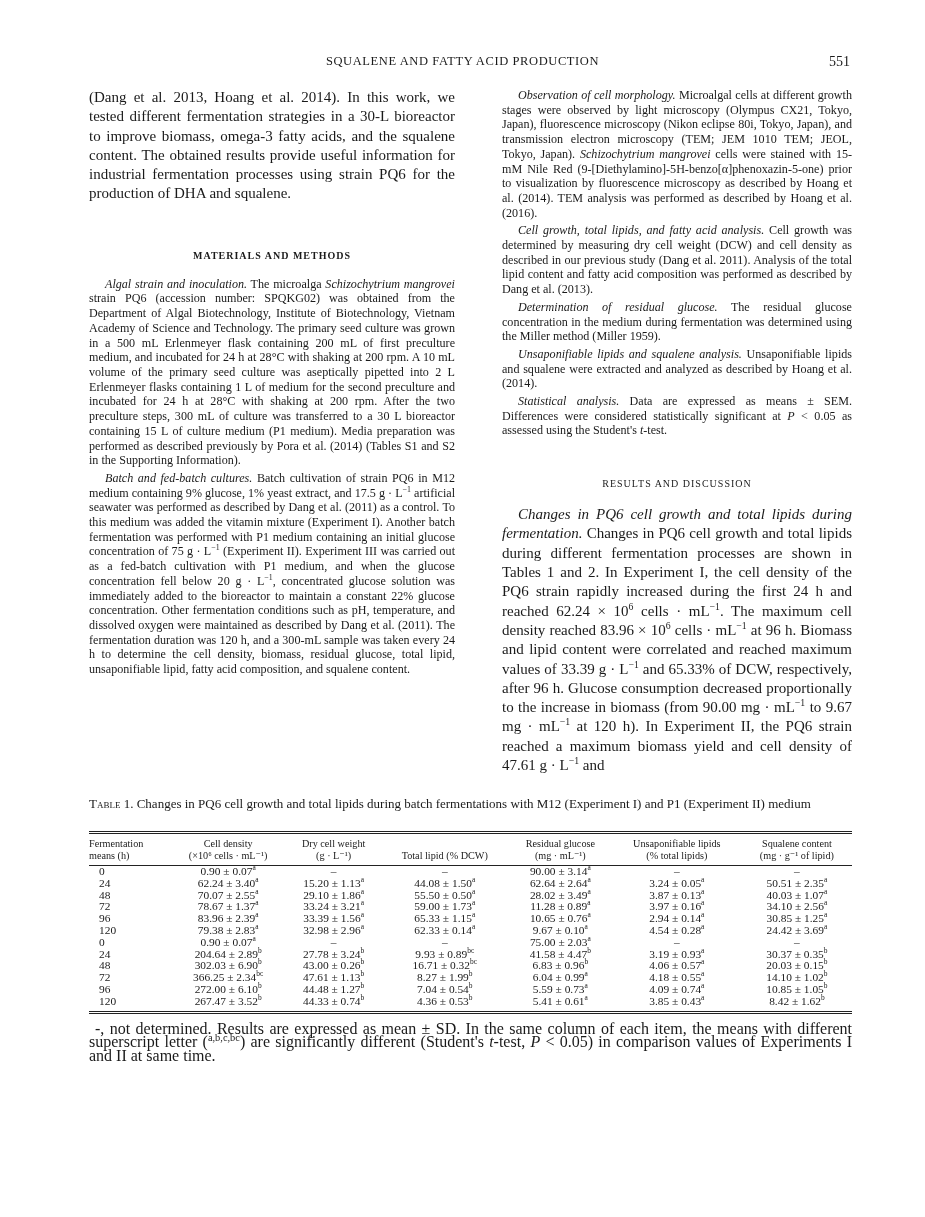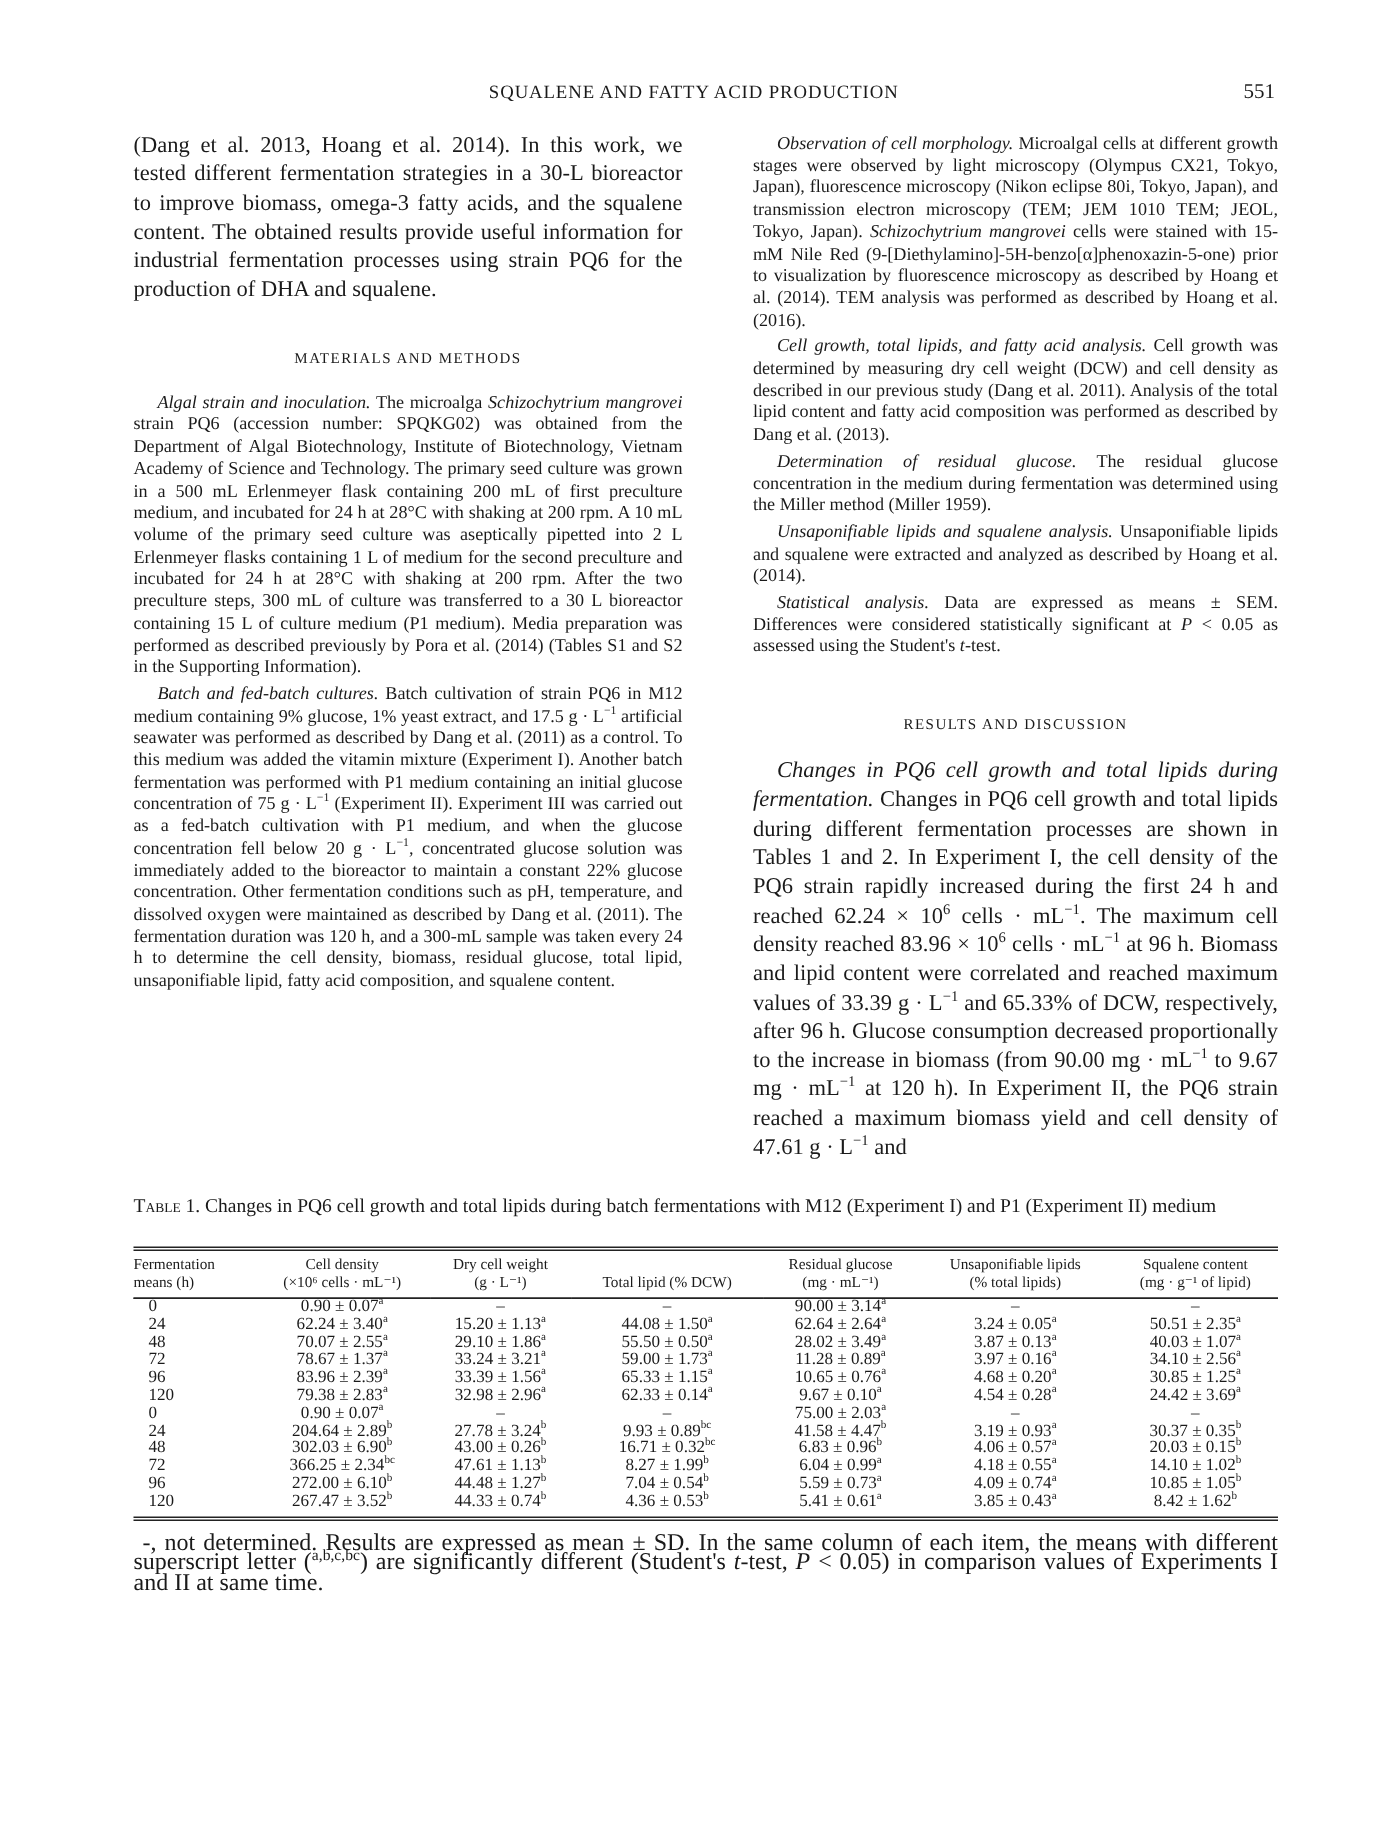--- a/index.html
+++ b/index.html
@@ -37,21 +37,21 @@
 <body>
 
 <div class="running-head">
   <span class="title">SQUALENE AND FATTY ACID PRODUCTION</span>
   <span class="page">551</span>
 </div>
 
 <div class="col col-left">
   <p class="big">(Dang et al. 2013, Hoang et al. 2014). In this work, we tested different fermentation strategies in a 30-L bioreactor to improve biomass, omega-3 fatty acids, and the squalene content. The obtained results provide useful information for industrial fermentation processes using strain PQ6 for the production of DHA and squalene.</p>
 
-  <div class="sec-head" style="margin-top:30px;">MATERIALS AND METHODS</div>
+  <div class="sec-head" style="margin-top:46px;font-weight:bold;">MATERIALS AND METHODS</div>
 
   <p class="small indent"><span class="run-in">Algal strain and inoculation.</span><span> The microalga </span><i>Schizochytrium mangrovei</i><span> strain PQ6 (accession number: SPQKG02) was obtained from the Department of Algal Biotechnology, Institute of Biotechnology, Vietnam Academy of Science and Technology. The primary seed culture was grown in a 500 mL Erlenmeyer flask containing 200 mL of first preculture medium, and incubated for 24 h at 28°C with shaking at 200 rpm. A 10 mL volume of the primary seed culture was aseptically pipetted into 2 L Erlenmeyer flasks containing 1 L of medium for the second preculture and incubated for 24 h at 28°C with shaking at 200 rpm. After the two preculture steps, 300 mL of culture was transferred to a 30 L bioreactor containing 15 L of culture medium (P1 medium). Media preparation was performed as described previously by Pora et al. (2014) (Tables S1 and S2 in the Supporting Information).</span></p>
 
   <div class="gap"></div>
   <p class="small indent"><span class="run-in">Batch and fed-batch cultures.</span><span> Batch cultivation of strain PQ6 in M12 medium containing 9% glucose, 1% yeast extract, and 17.5 g · L</span><sup>−1</sup><span> artificial seawater was performed as described by Dang et al. (2011) as a control. To this medium was added the vitamin mixture (Experiment I). Another batch fermentation was performed with P1 medium containing an initial glucose concentration of 75 g · L</span><sup>−1</sup><span> (Experiment II). Experiment III was carried out as a fed-batch cultivation with P1 medium, and when the glucose concentration fell below 20 g · L</span><sup>−1</sup><span>, concentrated glucose solution was immediately added to the bioreactor to maintain a constant 22% glucose concentration. Other fermentation conditions such as pH, temperature, and dissolved oxygen were maintained as described by Dang et al. (2011). The fermentation duration was 120 h, and a 300-mL sample was taken every 24 h to determine the cell density, biomass, residual glucose, total lipid, unsaponifiable lipid, fatty acid composition, and squalene content.</span></p>
 </div>
 
 <div class="col col-right">
   <p class="small indent"><span class="run-in">Observation of cell morphology.</span><span> Microalgal cells at different growth stages were observed by light microscopy (Olympus CX21, Tokyo, Japan), fluorescence microscopy (Nikon eclipse 80i, Tokyo, Japan), and transmission electron microscopy (TEM; JEM 1010 TEM; JEOL, Tokyo, Japan). </span><i>Schizochytrium mangrovei</i><span> cells were stained with 15-mM Nile Red (9-[Diethylamino]-5H-benzo[α]phenoxazin-5-one) prior to visualization by fluorescence microscopy as described by Hoang et al. (2014). TEM analysis was performed as described by Hoang et al. (2016).</span></p>
   <div class="gap"></div>
@@ -140,21 +140,21 @@
           <td><span>11.28 ± 0.89</span><sup>a</sup></td>
           <td><span>3.97 ± 0.16</span><sup>a</sup></td>
           <td><span>34.10 ± 2.56</span><sup>a</sup></td>
         </tr>
         <tr>
           <td>96</td>
           <td><span>83.96 ± 2.39</span><sup>a</sup></td>
           <td><span>33.39 ± 1.56</span><sup>a</sup></td>
           <td><span>65.33 ± 1.15</span><sup>a</sup></td>
           <td><span>10.65 ± 0.76</span><sup>a</sup></td>
-          <td><span>4.68 ± 0.20</span><sup>a</sup></td>
+          <td><span>2.94 ± 0.14</span><sup>a</sup></td>
           <td><span>30.85 ± 1.25</span><sup>a</sup></td>
         </tr>
         <tr>
           <td>120</td>
           <td><span>79.38 ± 2.83</span><sup>a</sup></td>
           <td><span>32.98 ± 2.96</span><sup>a</sup></td>
           <td><span>62.33 ± 0.14</span><sup>a</sup></td>
           <td><span>9.67 ± 0.10</span><sup>a</sup></td>
           <td><span>4.54 ± 0.28</span><sup>a</sup></td>
           <td><span>24.42 ± 3.69</span><sup>a</sup></td>

